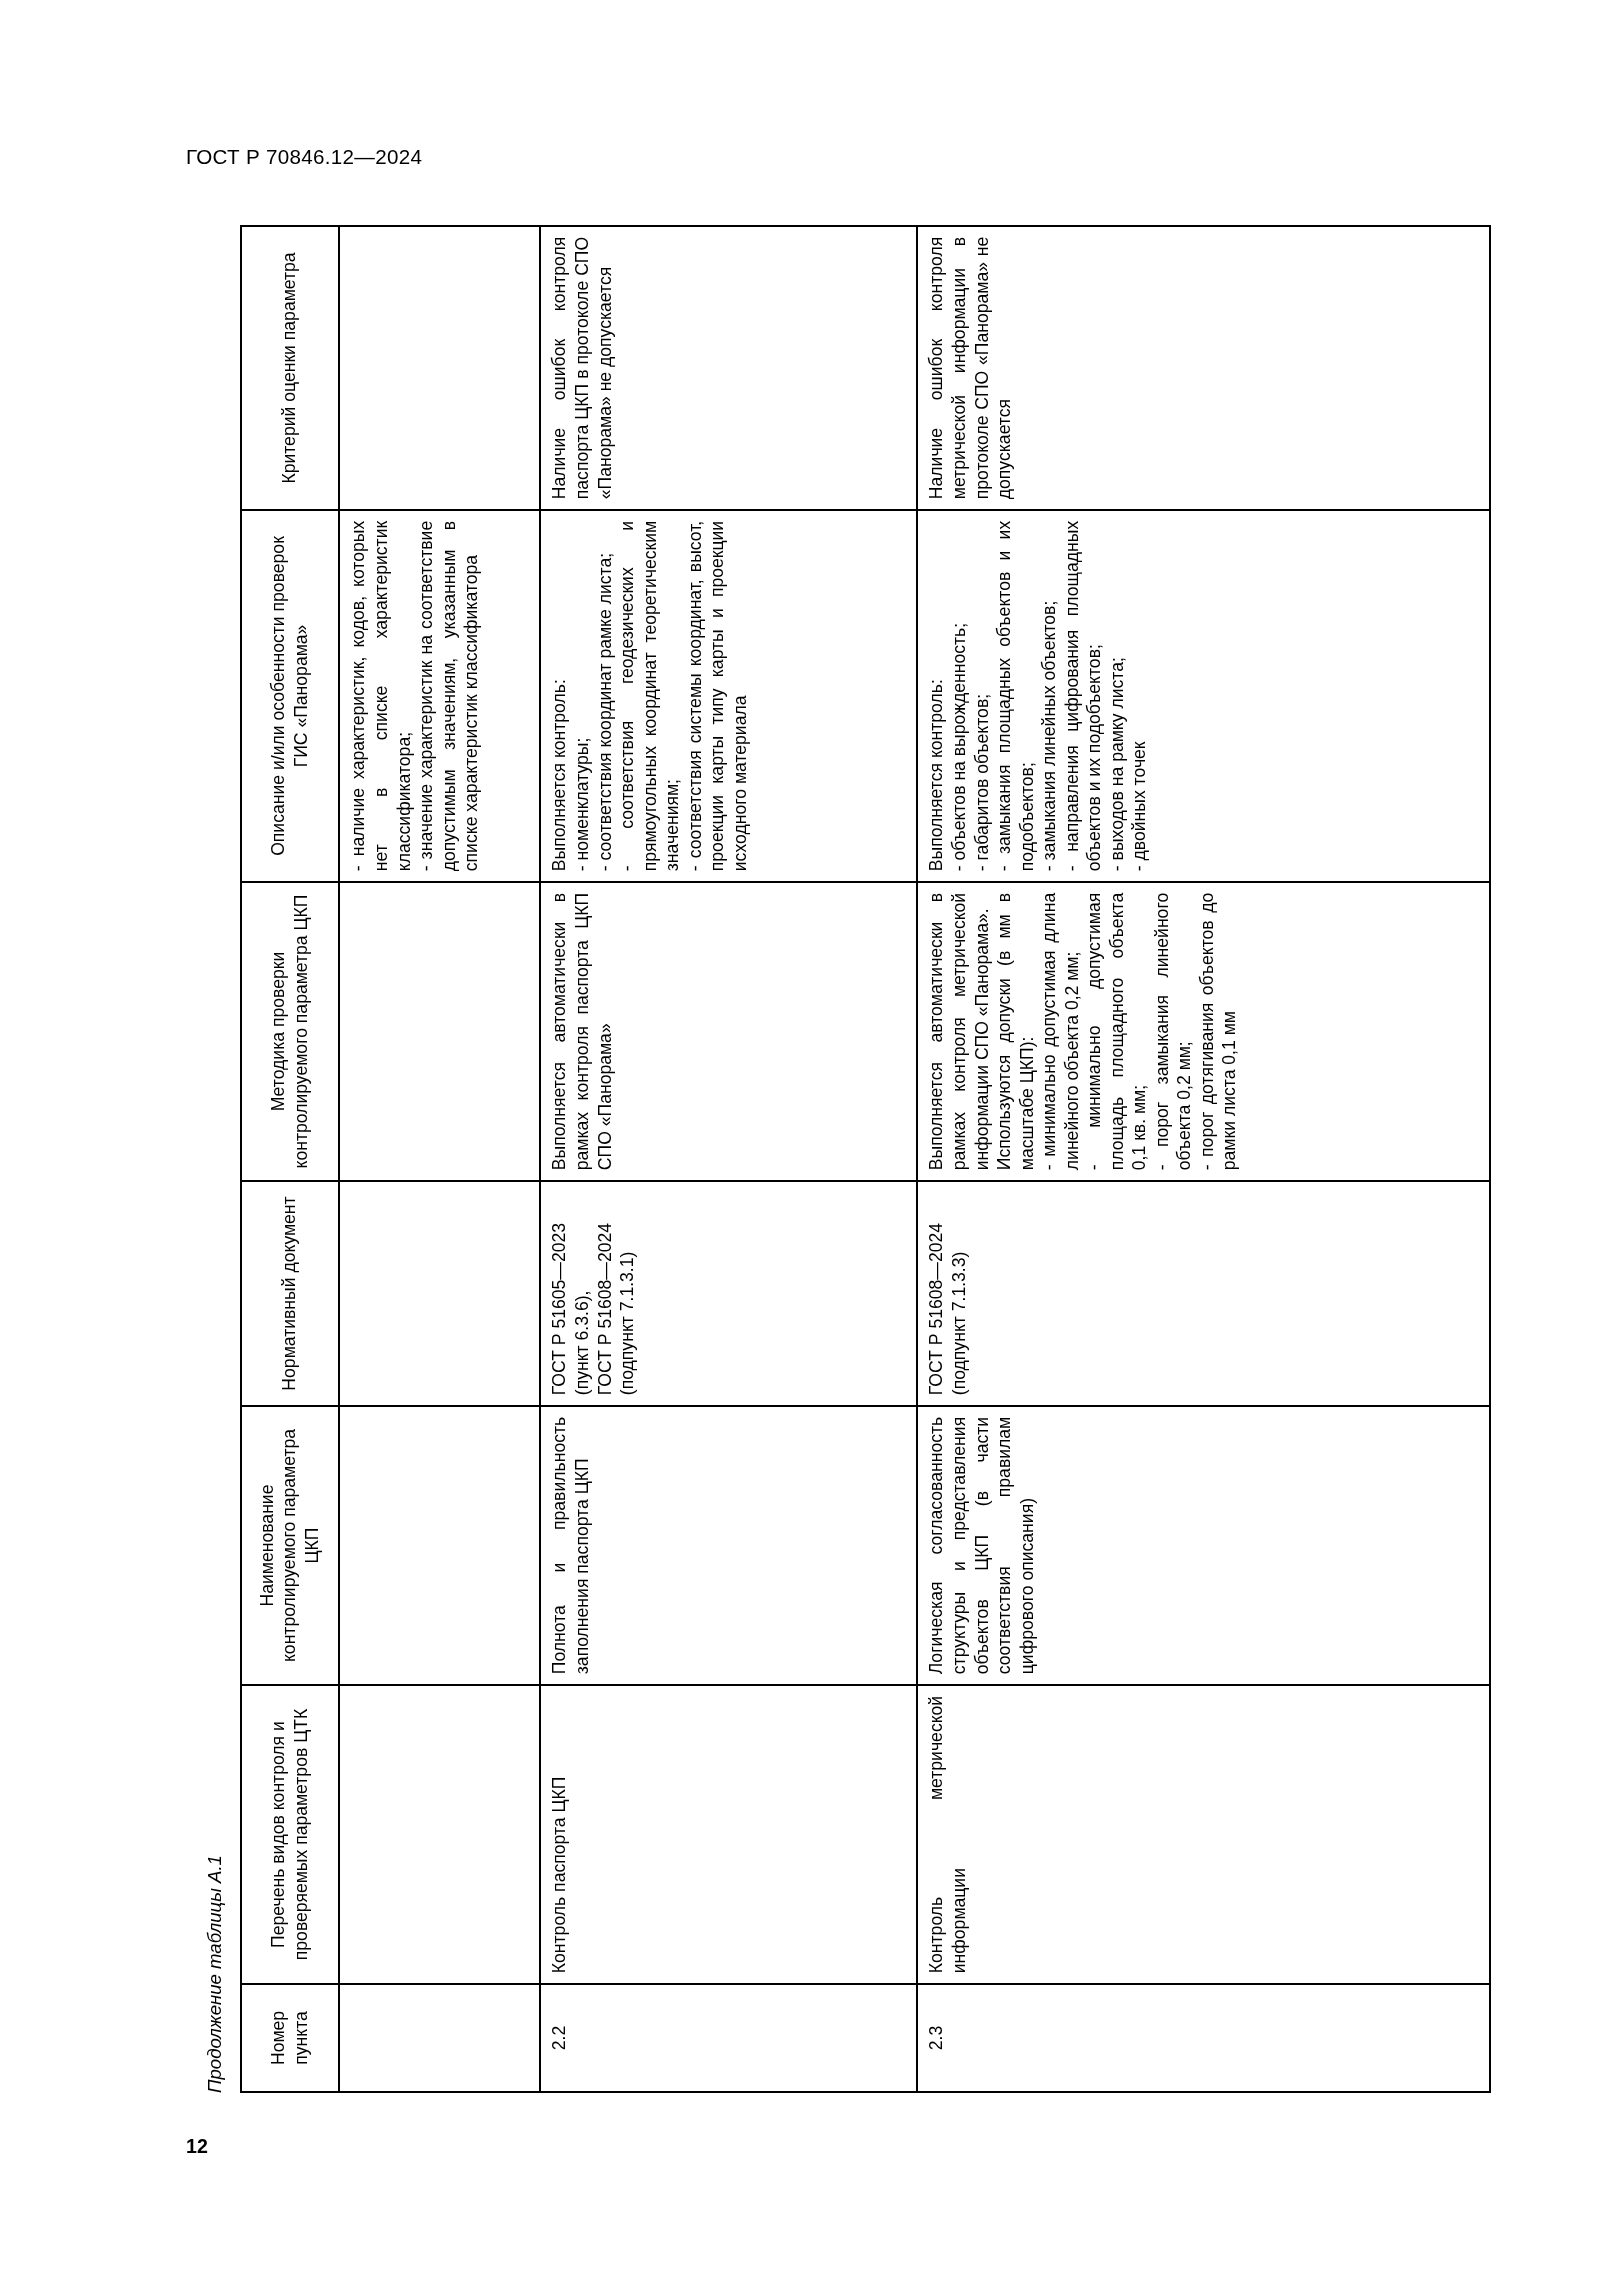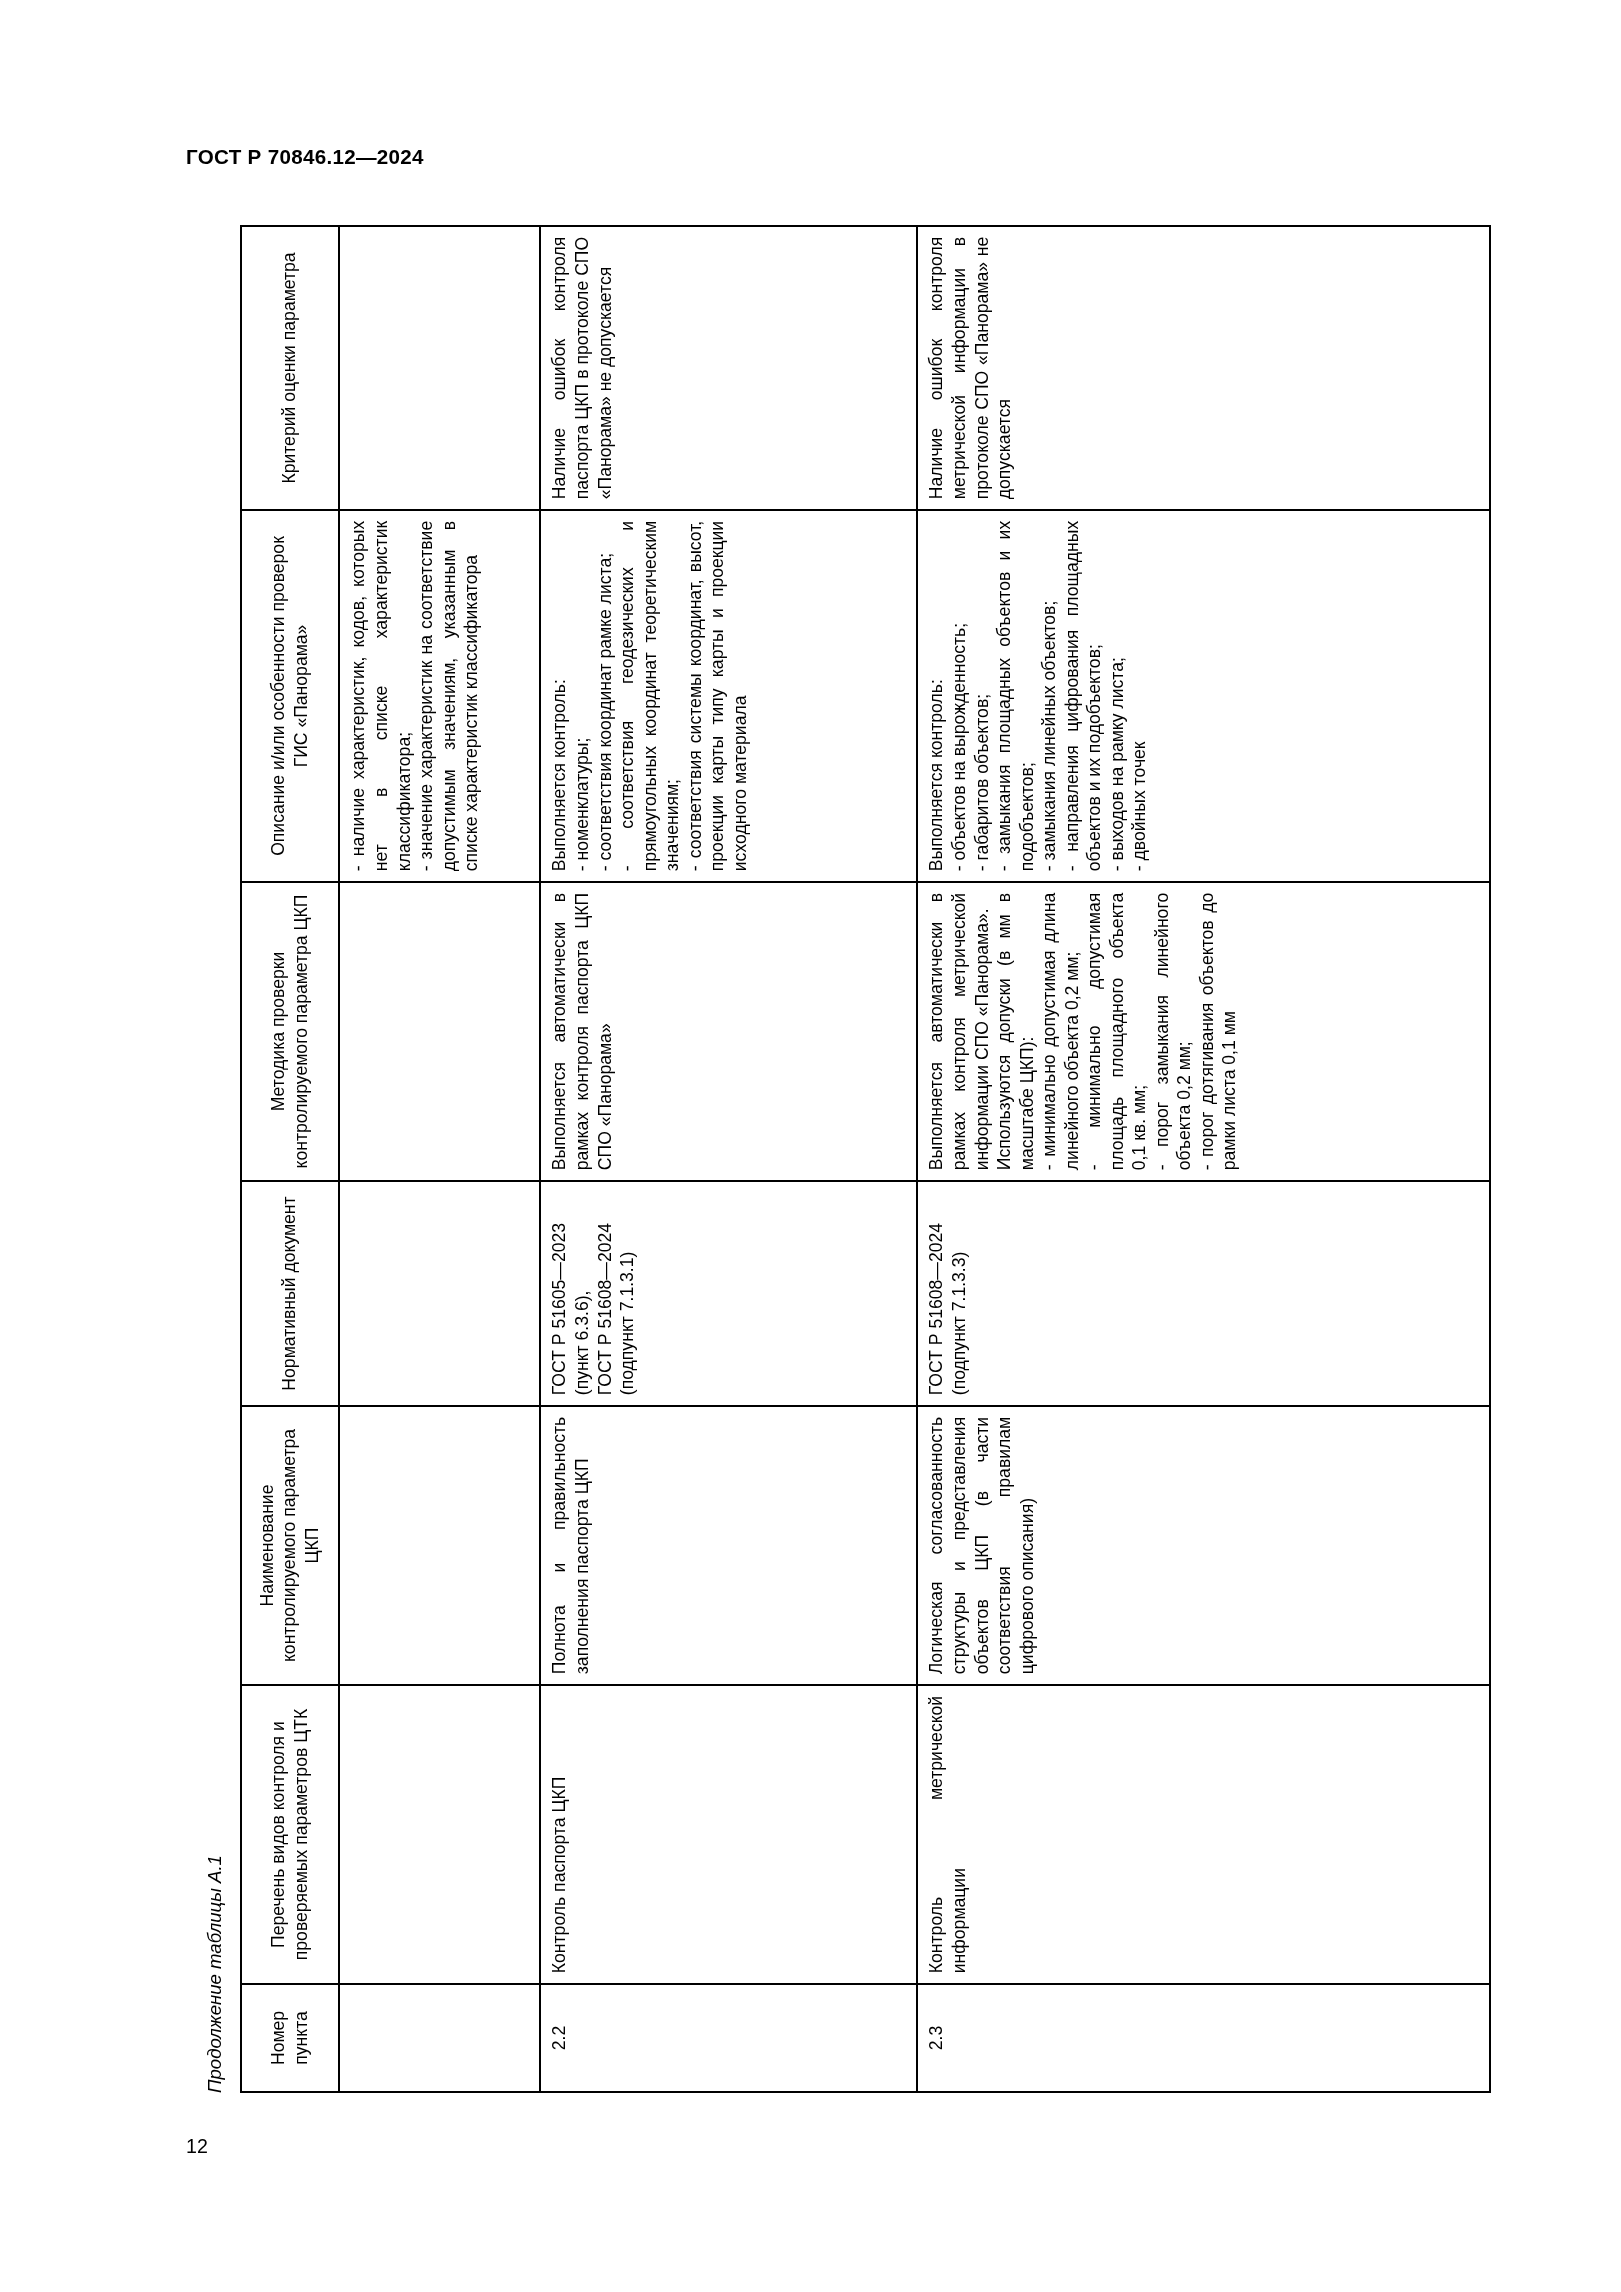--- a/index.html
+++ b/index.html
@@ -7,25 +7,26 @@
     width: 1621px; height: 2293px;
     background: #ffffff;
     font-family: "Liberation Sans", sans-serif;
     color: #000;
     position: relative;
   }
   .page { position: absolute; inset: 0; background: #ffffff; }
 
   .doc-header {
     position: absolute; left: 186px; top: 145px;
-    font-size: 20.6px; font-weight: bold; letter-spacing: 0.3px;
+    font-size: 20.6px; font-weight: normal; letter-spacing: 0.3px;
   }
   .page-number {
     position: absolute; left: 186px; top: 2135px;
     font-size: 19.6px;
+    font-weight: bold;
   }
 
   
   .rotated-wrap {
     position: absolute;
     left: 204px; top: 2093px;
     width: 1867px;
     transform: rotate(-90deg);
     transform-origin: 0 0;
   }

